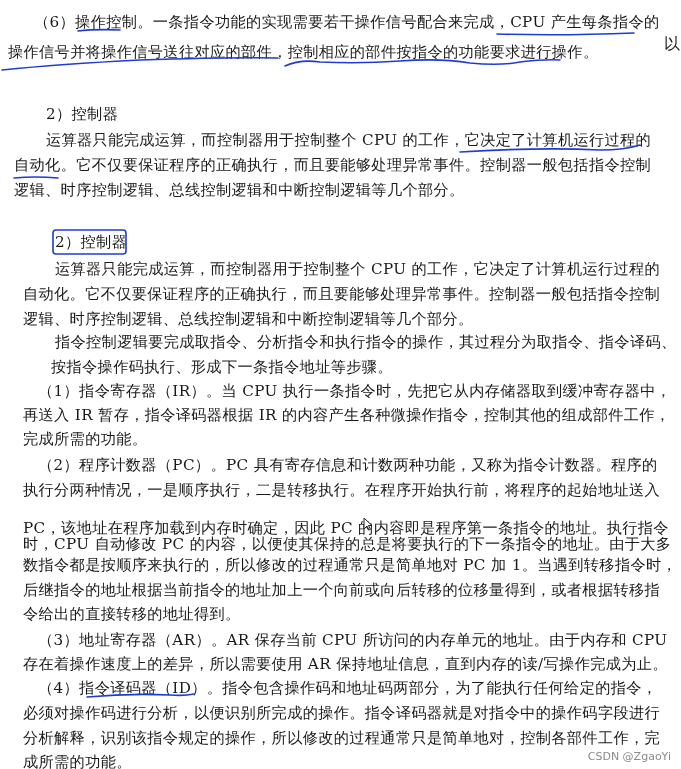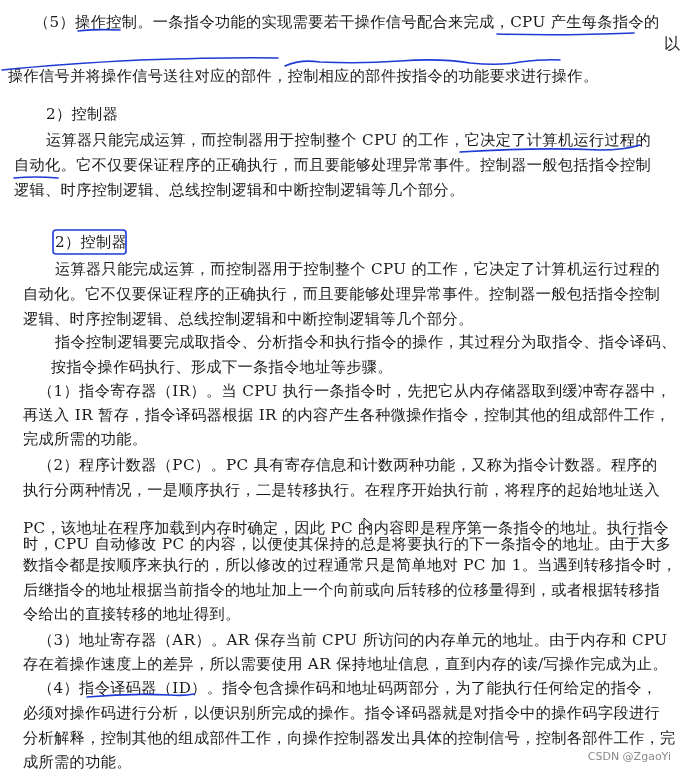--- a/index.html
+++ b/index.html
@@ -19,22 +19,22 @@
   .watermark {
     position: absolute; right: 10px; bottom: 6px;
     font-family: "DejaVu Sans", "Liberation Sans", sans-serif;
     font-size: 11px; color: #8a8a8a;
   }
   .cursor { position: absolute; left: 363px; top: 516px; }
 </style>
 </head>
 <body>
 
-<div class="line" style="left:34px; top:12px;">（5）操作控制。一条指令功能的实现需要若干操作信号配合来完成，CPU 产生每条指令的</div>
-<div class="line" style="left:8px; top:42px;margin-top:24px;">操作信号并将操作信号送往对应的部件，控制相应的部件按指令的功能要求进行操作。</div>
+<div class="line" style="left:34px; top:12px;">（6）操作控制。一条指令功能的实现需要若干操作信号配合来完成，CPU 产生每条指令的</div>
+<div class="line" style="left:8px; top:42px;">操作信号并将操作信号送往对应的部件，控制相应的部件按指令的功能要求进行操作。</div>
 
 <div class="edge" style="left:664px; top:34px;">以</div>
 <div class="edge" style="left:672px; top:76px;">（</div>
 
 <div class="line" style="left:46px; top:104px;">2）控制器</div>
 <div class="line" style="left:46px; top:130px;">运算器只能完成运算，而控制器用于控制整个 CPU 的工作，它决定了计算机运行过程的</div>
 <div class="line" style="left:14px; top:155px;">自动化。它不仅要保证程序的正确执行，而且要能够处理异常事件。控制器一般包括指令控制</div>
 <div class="line" style="left:14px; top:180px;">逻辑、时序控制逻辑、总线控制逻辑和中断控制逻辑等几个部分。</div>
 
 <div class="line" style="left:55px; top:232px;">2）控制器</div>
@@ -55,21 +55,21 @@
 <div class="line" style="left:23px; top:534px;">时，CPU 自动修改 PC 的内容，以便使其保持的总是将要执行的下一条指令的地址。由于大多</div>
 <div class="line" style="left:23px; top:555px;">数指令都是按顺序来执行的，所以修改的过程通常只是简单地对 PC 加 1。当遇到转移指令时，</div>
 <div class="line" style="left:23px; top:580px;">后继指令的地址根据当前指令的地址加上一个向前或向后转移的位移量得到，或者根据转移指</div>
 <div class="line" style="left:23px; top:604px;">令给出的直接转移的地址得到。</div>
 
 <div class="line" style="left:38px; top:630px;text-align:right;">（3）地址寄存器（AR）。AR 保存当前 CPU 所访问的内存单元的地址。由于内存和 CPU</div>
 <div class="line" style="left:23px; top:654px;">存在着操作速度上的差异，所以需要使用 AR 保持地址信息，直到内存的读/写操作完成为止。</div>
 
 <div class="line" style="left:38px; top:678px;">（4）指令译码器（ID）。指令包含操作码和地址码两部分，为了能执行任何给定的指令，</div>
 <div class="line" style="left:23px; top:703px;">必须对操作码进行分析，以便识别所完成的操作。指令译码器就是对指令中的操作码字段进行</div>
-<div class="line" style="left:23px; top:728px;">分析解释，控制其他的组成部件工作，向操作控制器发出具体的控制信号，控制各部件工作，完</div>
+<div class="line" style="left:23px; top:728px;">分析解释，识别该指令规定的操作，所以修改的过程通常只是简单地对，控制各部件工作，完</div>
 <div class="line" style="left:23px; top:752px;">成所需的功能。</div>
 
 <div class="ink" style="left:0; top:0;">
   <svg width="681" height="769">
 
     <path d="M78 31 Q 95 29 120 30"></path>
 
     <path d="M497 34 Q 560 36 634 33"></path>
 
     <path d="M2 70 Q 60 64 140 60 Q 230 57 278 58"></path>

